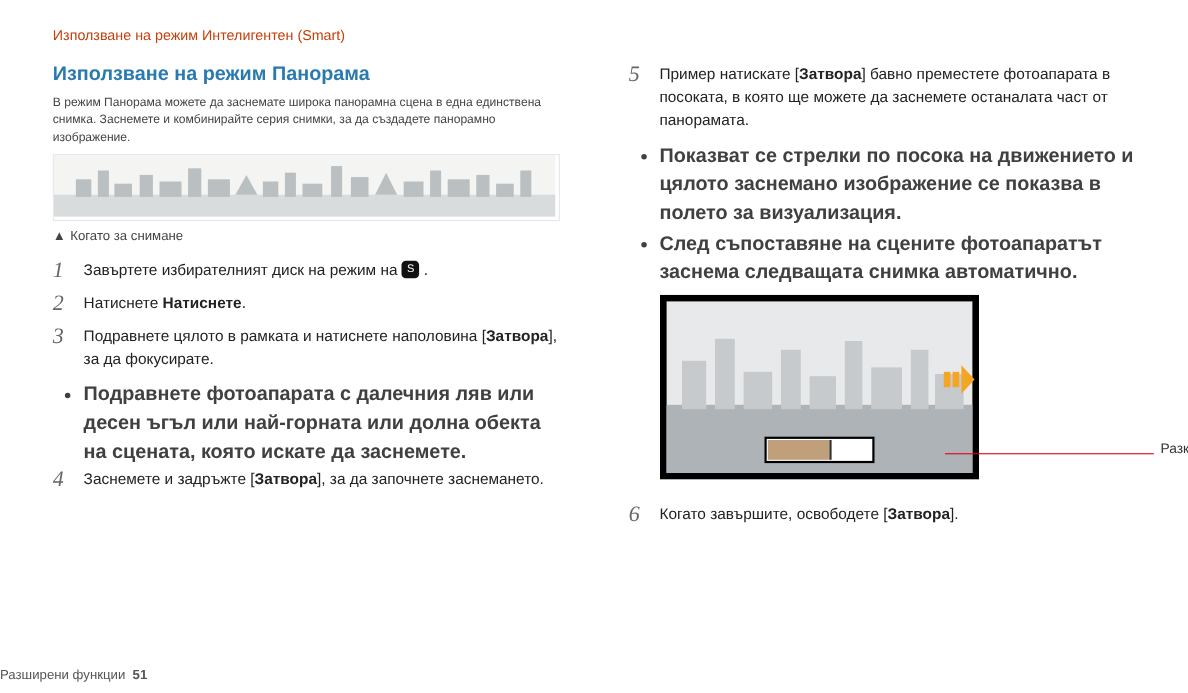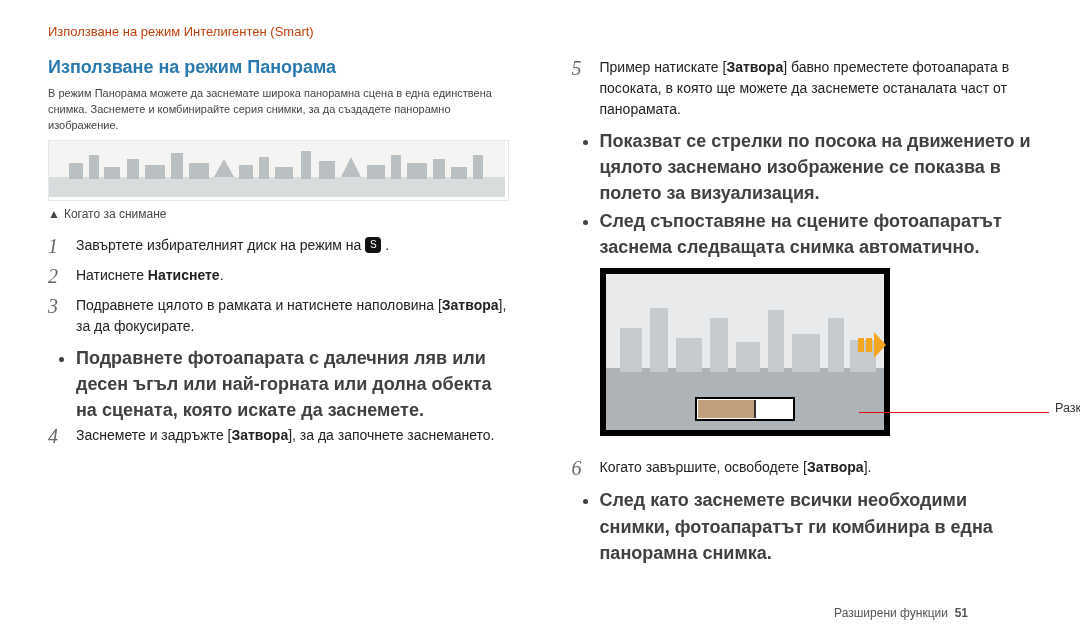--- a/index.html
+++ b/index.html
@@ -100,21 +100,21 @@
     left: calc(60% + 196px);
     font-size:12.5px;
     color:#333;
     transform: translateY(-4px);
   }
   .footer {
     position: absolute;
     bottom: 10px;
     left: 0;
     width: 968px;
-    text-align: right;
+    text-align: left;
     font-size: 12px;
     color: #555;
   }
   .footer .pg { font-weight: bold; }
   .dial-icon {
     display:inline-flex;
     width:16px;
     height:16px;
     border-radius:4px;
     background:#111;
@@ -245,21 +245,18 @@
       <div class="callout-line"></div>
       <div class="callout-label">Разклащане</div>
     </div>
 
     <div class="step" style="margin-top:18px">
       <div class="step-num">6</div>
       <div class="step-body">
         <span>Когато завършите, освободете [</span><span class="bold">Затвора</span><span>].</span>
       </div>
     </div>
-    <ul class="sub-bullets">
-      <li>След като заснемете всички необходими снимки, фотоапаратът ги комбинира в една панорамна снимка.</li>
-    </ul>
   </div>
 </div>
 
 <div class="footer">
   <span>Разширени функции</span>&nbsp;&nbsp;<span class="pg">51</span>
 </div>
 
 </body></html>

